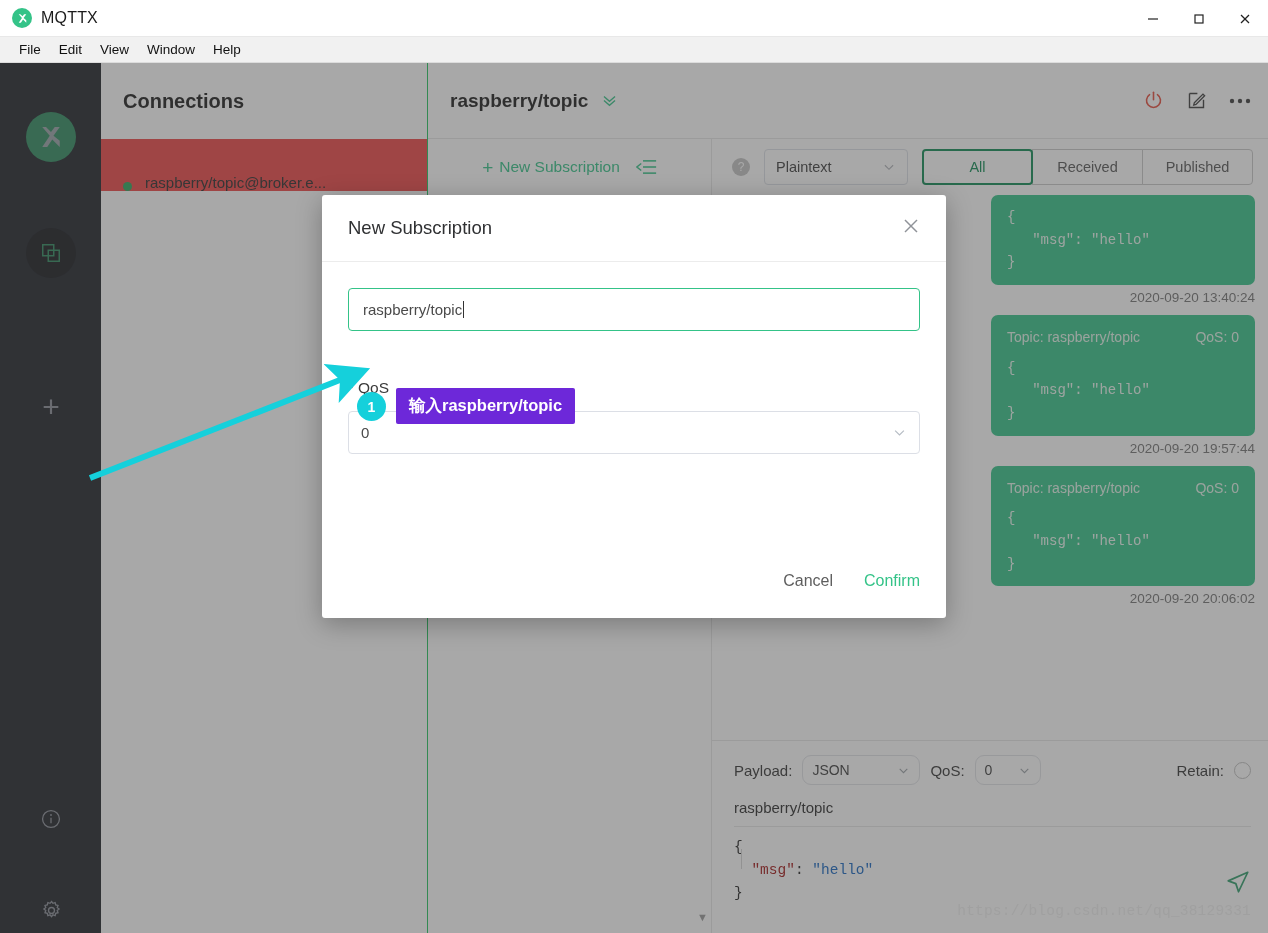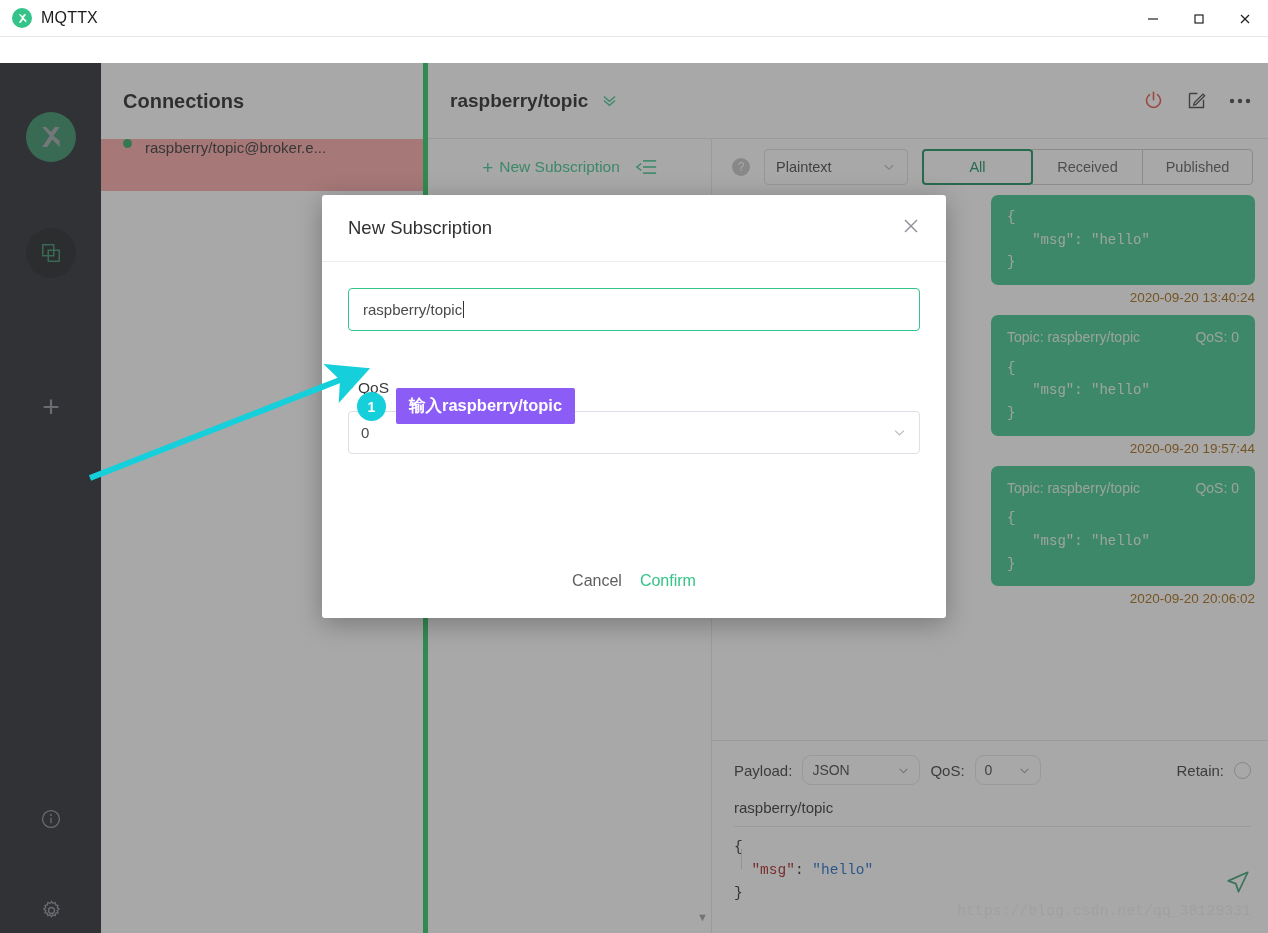--- a/index.html
+++ b/index.html
@@ -71,29 +71,29 @@
   .rail-btn.active { background: #15171c; }
   .rail-plus {
     position: absolute; left: 26px; top: 319px; width: 50px; height: 50px;
     display: flex; align-items: center; justify-content: center;
     color: #8a8f98; font-size: 30px; font-weight: 300; cursor: pointer;
   }
 
   
   .conn-panel {
     width: 327px; flex: 0 0 327px; height: 870px;
-    background: #fff; border-right: 5px solid #22c55e; position: relative;
+    background: #fff; border-right: 1px solid #22c55e; position: relative;
   }
   .conn-header {
     height: 76px; display: flex; align-items: center; padding-left: 22px;
   }
   .conn-header h2 { font-size: 20px; color: #1b1b1b; font-weight: bold; }
   .conn-item {
-    height: 52px; display: flex; align-items: flex-start; padding-left: 22px;
-    background: #fca5a5; cursor: pointer;
+    height: 52px; display: flex; align-items: flex-end; padding-left: 22px;
+    background: #ef4444; cursor: pointer;
   }
   .conn-dot {
     width: 9px; height: 9px; border-radius: 50%; background: #26a65b;
     margin-right: 13px; flex: 0 0 9px;
   }
   .conn-name { font-size: 15px; color: #2a2a2a; white-space: nowrap; }
 
   
   .main {
     flex: 1; height: 870px; display: flex; flex-direction: column;
@@ -169,21 +169,21 @@
     background: #34c388; color: #eaf8f1; border-radius: 7px;
     padding: 11px 16px; max-width: 264px; width: 264px;
     font-family: "Liberation Mono", monospace; font-size: 14px; line-height: 1.62;
   }
   .bubble-meta {
     font-family: "Liberation Sans", sans-serif; font-size: 14px;
     color: #e4f5ec; display: flex; justify-content: space-between;
     margin-bottom: 8px;
   }
   .bubble-json { white-space: pre; }
-  .bubble-time { font-size: 13.5px; color: #a16207; margin-top: 5px; }
+  .bubble-time { font-size: 13.5px; color: #737373; margin-top: 5px; }
 
   
   .pub-panel {
     border-top: 1px solid #e6e6e6; padding: 14px 22px 0 22px;
     height: 193px; display: flex; flex-direction: column; position: relative;
   }
   .pub-row1 { display: flex; align-items: center; gap: 10px; }
   .pub-lbl { font-size: 15px; color: #333; }
   .sel-sm {
     height: 30px; border: 1px solid #e0e2e6; border-radius: 9px;
@@ -261,37 +261,37 @@
     width: 100%; height: 100%; background: #F985AD; border: 1px solid #c9c9c9;
     display: flex; align-items: center; justify-content: center;
   }
   .inp-plain {
     width: 100%; height: 43px; border: 1px solid #dcdfe6; border-radius: 4px;
     padding: 0 12px; font-size: 15px; color: #4a4a4a;
     display: flex; align-items: center; justify-content: space-between;
     background: #fff; margin-top: 14px;
   }
   .modal-foot {
-    height: 74px; display: flex; align-items: center; justify-content: center;
-    padding: 0 26px; gap: 18px;
+    height: 74px; display: flex; align-items: center; justify-content: flex-end;
+    padding: 0 26px; gap: 31px;
   }
   .btn-text { font-size: 16px; color: #5e5e5e; cursor: pointer; }
   .btn-confirm { font-size: 16px; color: #34c388; cursor: pointer; }
 
   
   .anno-arrow { position: absolute; left: 0; top: 63px; z-index: 70; pointer-events: none; }
   .anno-badge {
     position: absolute; left: 357px; top: 392px; z-index: 72;
     width: 29px; height: 29px; border-radius: 50%; background: #15d0db;
     color: #fff; font-size: 14px; display: flex; align-items: center;
     justify-content: center; font-weight: bold;
   }
   .anno-tip {
     position: absolute; left: 396px; top: 388px; z-index: 71;
-    background: #8b5cf6; color: #fff; font-size: 16.5px; font-weight: bold;
+    background: #6d28d9; color: #fff; font-size: 16.5px; font-weight: bold;
     padding: 7px 13px; border-radius: 2px;
   }
 </style>
 </head>
 <body>
 
 <div id="app">
 
   <div class="titlebar">
     <div class="tb-logo">
@@ -313,20 +313,27 @@
       </div>
       <div class="win-btn">
         <svg width="14" height="14" viewBox="0 0 14 14">
             <line x1="3" y1="3" x2="11" y2="11" stroke="#222" stroke-width="1.3"></line>
             <line x1="11" y1="3" x2="3" y2="11" stroke="#222" stroke-width="1.3"></line>
           </svg>
       </div>
     </div>
   </div>
 
+  <div class="menubar">
+    <div class="menu-item">File</div>
+    <div class="menu-item">Edit</div>
+    <div class="menu-item">View</div>
+    <div class="menu-item">Window</div>
+    <div class="menu-item">Help</div>
+  </div>
 
   <div class="bodywrap">
 
     <div class="rail">
       <div class="rail-logo">
         <svg width="30" height="30" viewBox="0 0 24 24">
           <path d="M5 4 L11 11 L5 20 L9 20 L13 14 L19 20 L19 15 L14 11 L19 4 L15 4 L12 8 L8 4 Z" fill="#9aa3a8"></path>
         </svg>
       </div>
       <div class="rail-btn active" style="top:165px">

